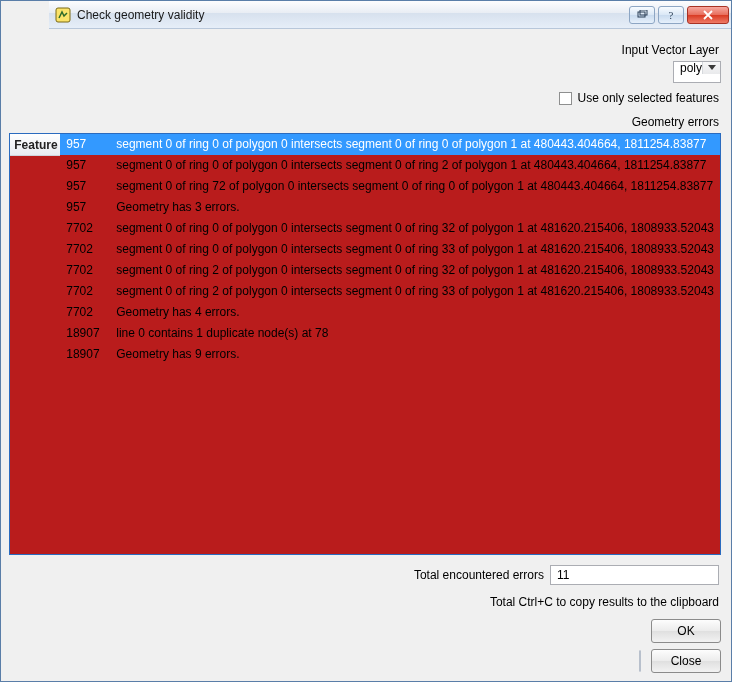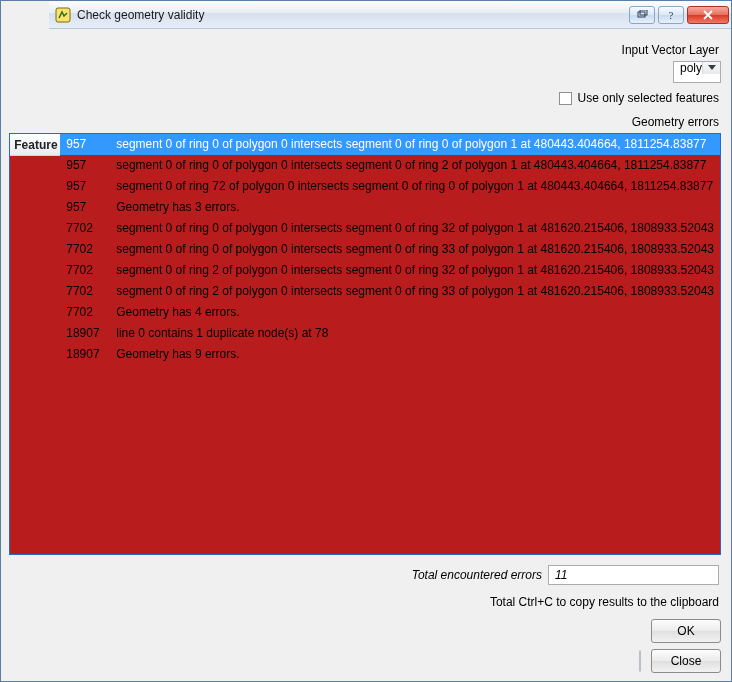--- a/index.html
+++ b/index.html
@@ -115,21 +115,21 @@
     padding: 0 6px; overflow:hidden; white-space:nowrap; text-overflow:clip;
   }
   .tr .cell.feat { width:50px; }
   .tr .cell.err { flex:1; }
   .tr.selected {
     background: #3399ff;
     color: #fff;
   }
   .totals-row {
     display:flex; align-items:center;
-    margin: 10px 2px 6px 2px; gap: 6px; font-style: italic;
+    margin: 10px 2px 6px 2px; gap: 6px;
   }
   .totals-row input {
     flex:1; height: 20px;
     border: 1px solid #abadb3;
     padding: 0 6px;
     font: inherit;
     background:#fff;
   }
   .hint { margin: 4px 2px 10px 2px; }
   .progress {

